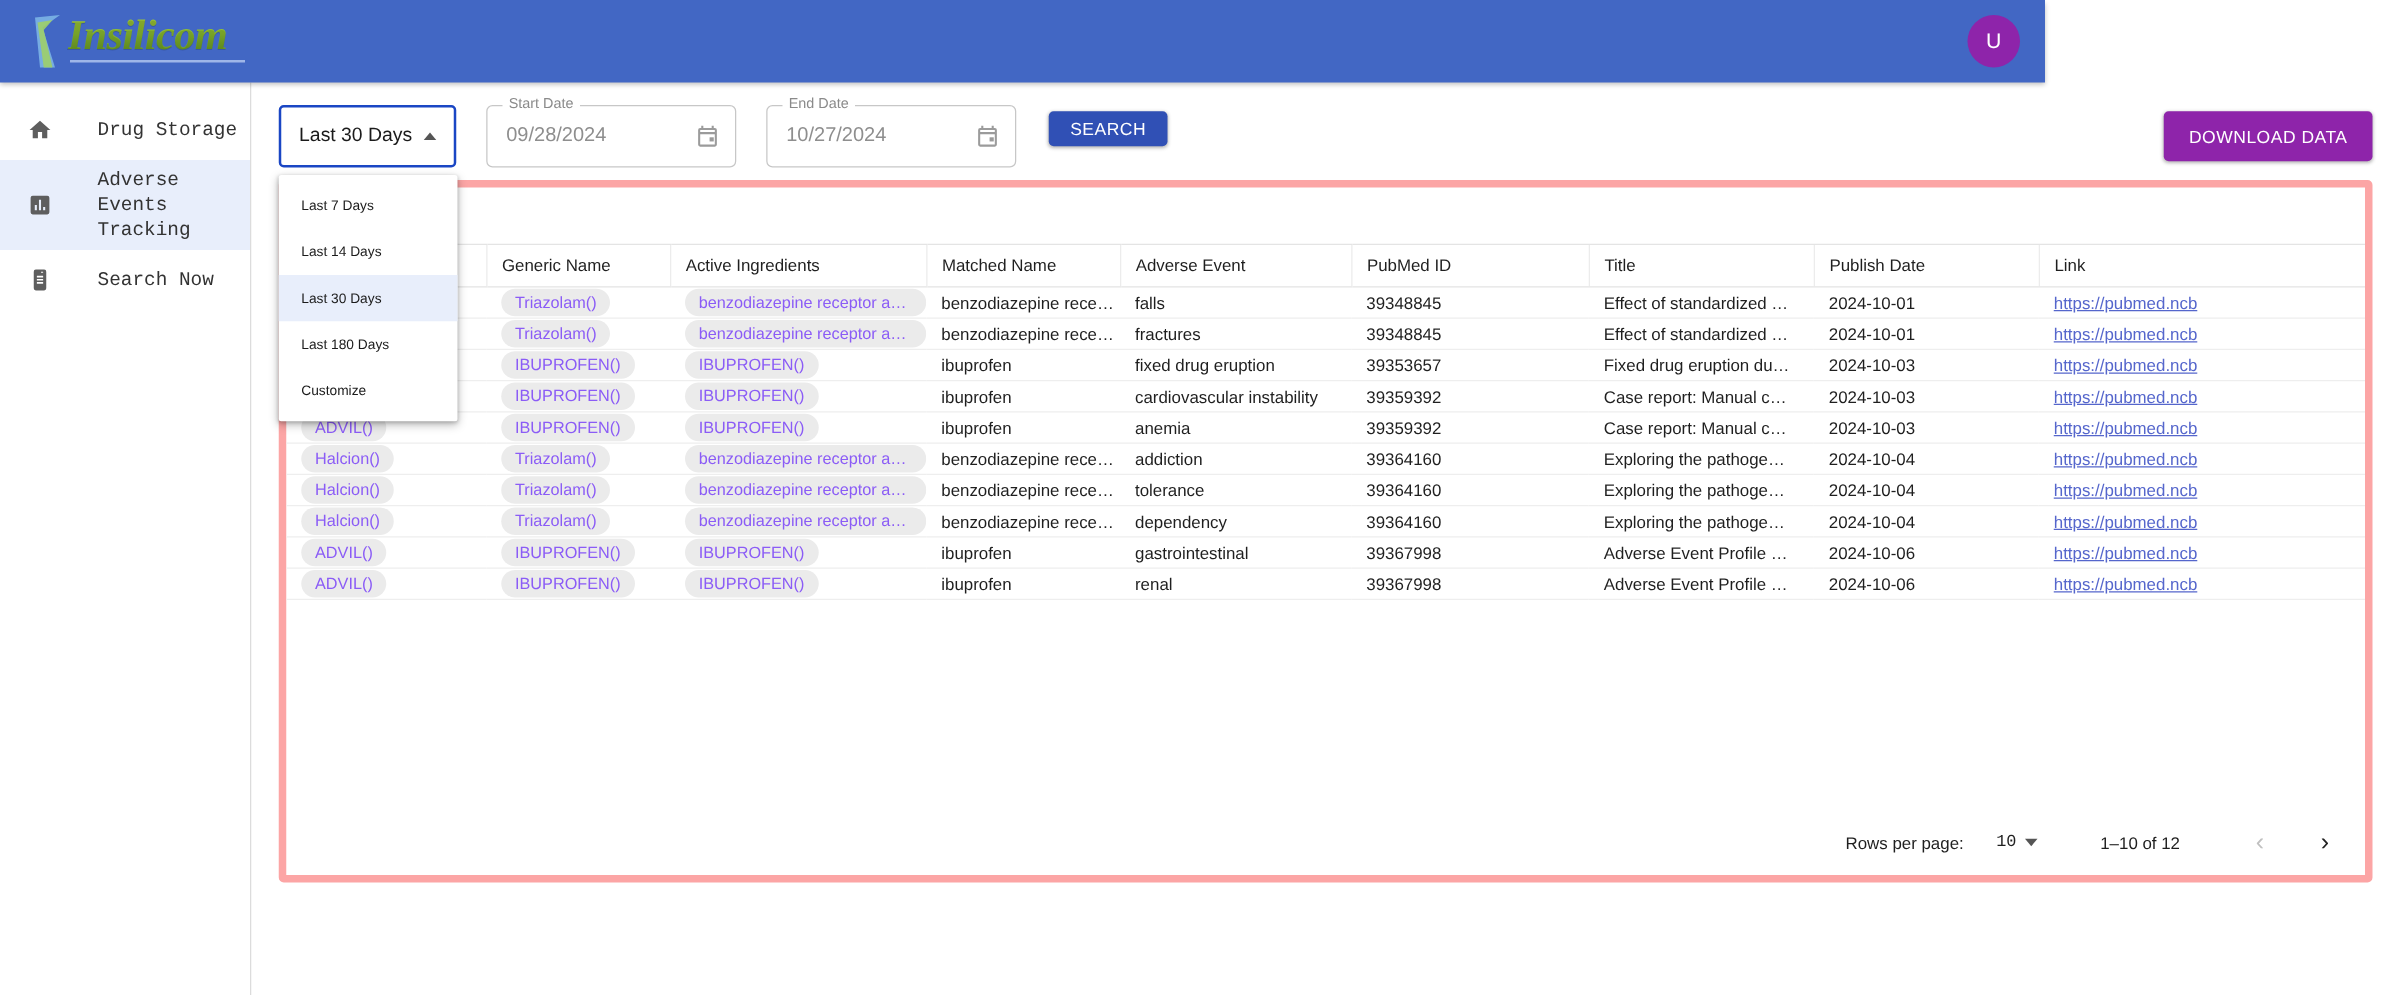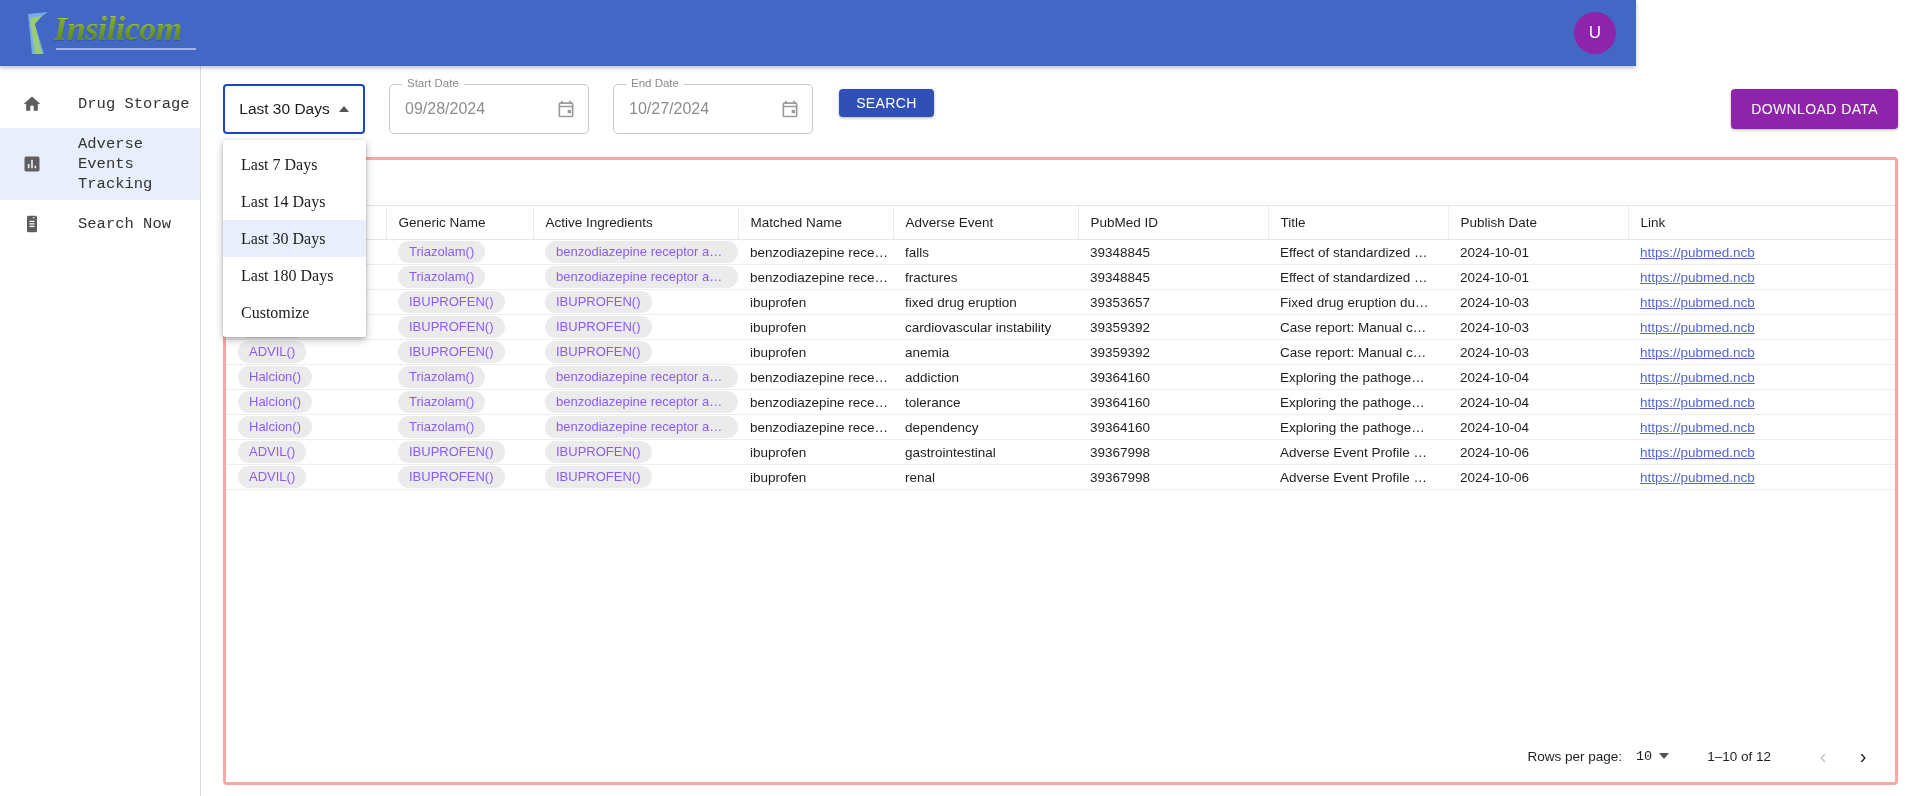--- a/index.html
+++ b/index.html
@@ -179,33 +179,32 @@
     background: #fff;
     box-shadow: 0 3px 8px rgba(0,0,0,.26), 0 1px 3px rgba(0,0,0,.18);
     border-radius: 2px;
     padding: 6px 0;
     z-index: 32;
   }
   .dd-item {
     height: 37px;
     display: flex; align-items: center;
     padding-left: 18px;
-    font-size: 16px;
+    font-size: 11px;
     color: #1b1b1b;
     cursor: pointer;
-    font-family: Liberation Serif, serif;
   }
   .dd-item.selected { background: #e8eefb; }
 
   
   .table-card {
     position: relative;
-    margin-top: 13px;
-    width: 1675px; height: 628px;
-    border: 3px solid #fca5a5;
+    margin-top: 0;
+    width: 1675px; height: 562px;
+    border: 6px solid #fca5a5;
     border-radius: 4px;
     background: #fff;
     overflow: hidden;
   }
   .toolbar {
     height: 45px;
     display: flex; align-items: center;
     padding-left: 10px;
   }
   .toolbar-btn {
@@ -265,21 +264,21 @@
     text-decoration: underline;
   }
 
   
   .pagination {
     position: absolute;
     bottom: 0; right: 0;
     height: 52px;
     display: flex; align-items: center;
     padding-right: 14px;
-    gap: 4px;
+    gap: 16px;
     font-size: 13.5px;
     color: #1f1f1f;
   }
   .rpp-label { margin-right: 10px; }
   .rpp-select {
     display: flex; align-items: center; gap: 7px;
     cursor: pointer;
     margin-right: 34px;
     font-family: Liberation Mono, monospace;
   }

